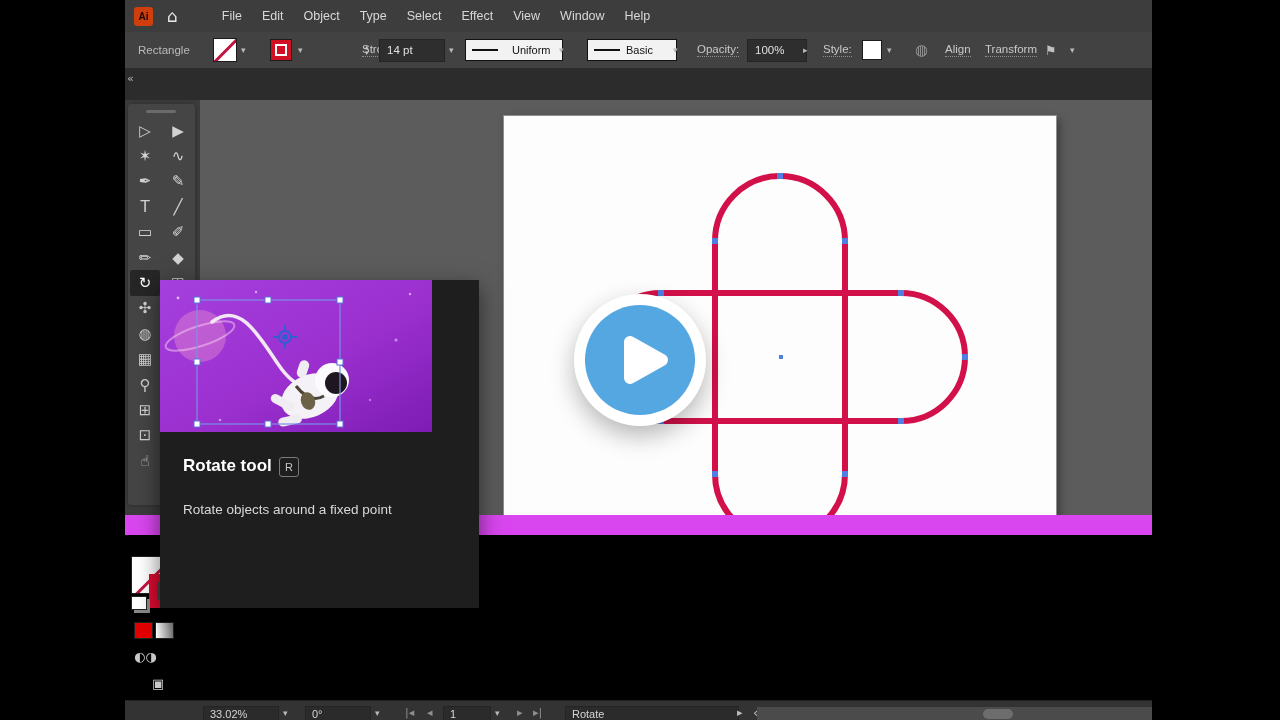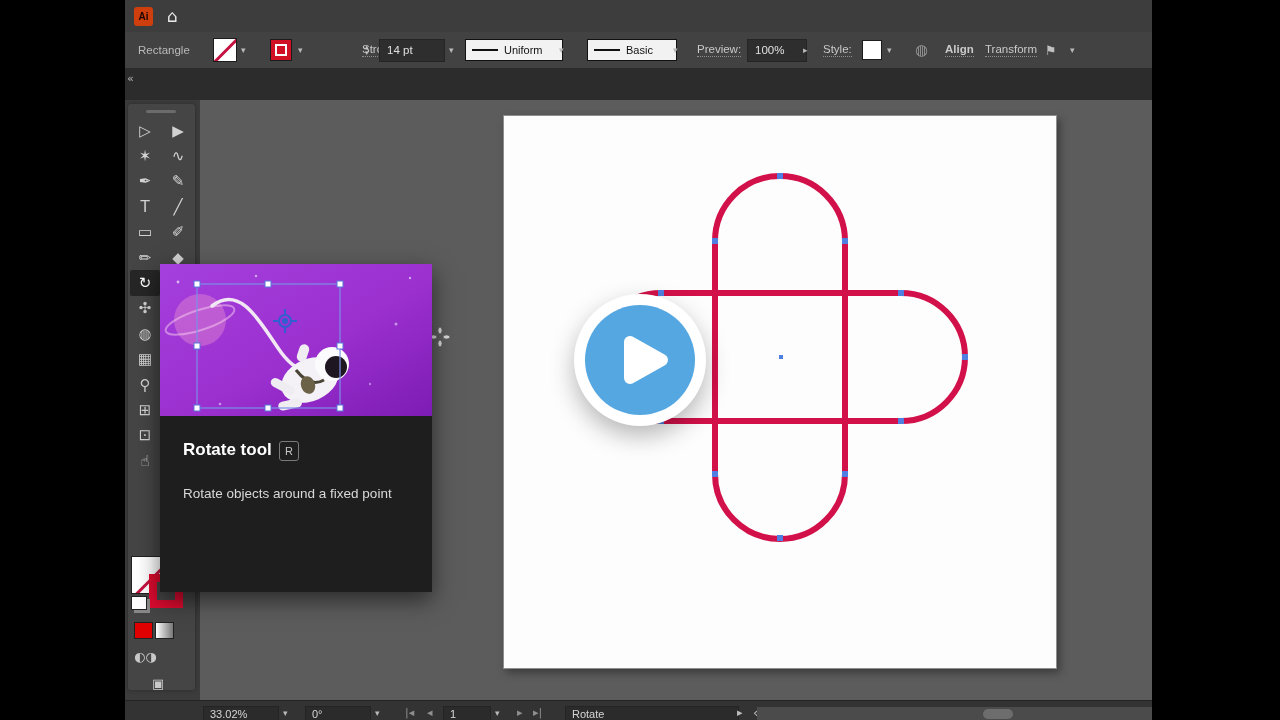--- a/index.html
+++ b/index.html
@@ -1,21 +1,21 @@
 <!DOCTYPE html>
 <html><head>
 <meta charset="utf-8">
 <style>
   html,body{margin:0;padding:0;background:#000;}
   #stage{position:relative;width:1280px;height:720px;background:#000;overflow:hidden;
          font-family:"Liberation Sans","DejaVu Sans",sans-serif;-webkit-font-smoothing:antialiased;}
   .glyph{font-family:"DejaVu Sans",sans-serif;}
 
   
-  #app{position:absolute;left:125px;top:0;width:1027px;height:720px;background:#d946ef;}
+  #app{position:absolute;left:125px;top:0;width:1027px;height:535px;background:#d946ef;}
 
   
   #menubar{position:absolute;left:0;top:0;right:0;height:32px;background:#3d3d3d;border-bottom:1px solid #343434;display:flex;align-items:center;}
   #ai-logo{width:19px;height:19px;margin-left:9px;border-radius:3px;background:#cf3f0e;color:#1d0500;
            font-size:10px;font-weight:bold;display:flex;align-items:center;justify-content:center;}
   #home-btn{margin-left:14px;color:#e8e8e8;font-size:17px;line-height:1;}
   #menus{display:flex;margin-left:34px;}
   .menu-item{padding:0 10px;color:#d8d8d8;font-size:12.5px;line-height:32px;cursor:default;}
 
   
@@ -55,21 +55,21 @@
   #fill-swatch:after{content:"";position:absolute;left:-6px;top:16px;width:60px;height:3px;background:#c3123f;transform:rotate(-45deg);}
   #stroke-swatch{position:absolute;left:21px;top:470px;width:34px;height:34px;background:#454545;border:8px solid #dd0b2f;box-sizing:border-box;}
   #mini-defaults{position:absolute;left:3px;top:492px;width:14px;height:12px;background:#fff;border:1px solid #222;box-shadow:3px 3px 0 #888;}
   #btn-color{position:absolute;left:6px;top:518px;width:17px;height:15px;background:#e00000;border:1px solid #222;}
   #btn-gradient{position:absolute;left:27px;top:518px;width:17px;height:15px;background:linear-gradient(90deg,#fff,#777);border:1px solid #222;}
   #draw-modes{position:absolute;left:6px;top:545px;color:#c9c9c9;font-size:13px;}
   #mask-btn{position:absolute;left:24px;top:572px;color:#c9c9c9;font-size:13px;}
   #more-tools{position:absolute;left:18px;top:608px;color:#cfcfcf;font-size:9px;letter-spacing:2px;}
 
   
-  #tooltip{position:absolute;left:35px;top:264px;width:272px;height:328px;background:#1e1e1e;box-shadow:0 8px 22px rgba(0,0,0,.55);z-index:30;}
+  #tooltip{position:absolute;left:35px;top:280px;width:319px;height:328px;background:#1e1e1e;box-shadow:0 8px 22px rgba(0,0,0,.55);z-index:30;}
   #tip-media{position:absolute;left:0;top:0;width:272px;height:152px;overflow:hidden;}
   #tip-title{position:absolute;left:23px;top:176px;color:#fff;font-size:17px;font-weight:bold;}
   #tip-key{position:absolute;left:119px;top:177px;width:18px;height:18px;border:1px solid #7a7a7a;border-radius:3px;color:#c7c7c7;font-size:11px;display:flex;align-items:center;justify-content:center;}
   #tip-desc{position:absolute;left:23px;top:222px;width:230px;color:#d9d9d9;font-size:13.5px;}
   #tip-btn{position:absolute;left:140px;top:266px;width:104px;height:32px;border:2px solid #f2f2f2;border-radius:18px;
            color:#fff;font-size:14px;font-weight:bold;display:flex;align-items:center;justify-content:center;background:transparent;}
 
   
   #play-btn{position:absolute;left:574px;top:294px;width:132px;height:132px;border-radius:50%;background:#fff;
             box-shadow:0 10px 24px rgba(0,0,0,.28);z-index:20;display:flex;align-items:center;justify-content:center;}
@@ -87,20 +87,31 @@
 </style>
 </head>
 <body>
 
 <div id="stage">
   <div id="app">
 
     <div id="menubar">
       <div id="ai-logo">Ai</div>
       <div id="home-btn" class="glyph">⌂</div>
+      <div id="menus">
+        <span class="menu-item">File</span>
+        <span class="menu-item">Edit</span>
+        <span class="menu-item">Object</span>
+        <span class="menu-item">Type</span>
+        <span class="menu-item">Select</span>
+        <span class="menu-item">Effect</span>
+        <span class="menu-item">View</span>
+        <span class="menu-item">Window</span>
+        <span class="menu-item">Help</span>
+      </div>
     </div>
 
     <div id="controlbar">
       <div class="cb" style="left:13px;color:#b9b9b9;text-align:center;">Rectangle</div>
 
       <div class="cb" style="left:88px;">
         <div style="position:relative;width:22px;height:22px;background:#fff;border:1px solid #1c1c1c;overflow:hidden;">
           <div style="position:absolute;left:-5px;top:9px;width:36px;height:3px;background:#c3123f;transform:rotate(-45deg);"></div>
         </div>
       </div>
@@ -119,54 +130,54 @@
       <div class="cb glyph" style="left:240px;flex-direction:column;justify-content:center;font-size:7px;color:#c5c5c5;line-height:6px;">
         <span>▴</span>
         <span>▾</span>
       </div>
       <div class="cb" style="left:254px;">
           <div class="darkbox" style="width:50px;">14 pt</div>
         </div>
       <div class="cb chev glyph" style="left:324px;">▾</div>
 
       <div class="cb" style="left:340px;">
-        <div class="whitectl" style="width:84px;">
+        <div class="whitectl" style="width:84px;gap:8px;">
             <span class="ctl-line"></span>
             <span>Uniform</span>
           </div>
       </div>
       <div class="cb chev glyph" style="left:434px;">▾</div>
 
       <div class="cb" style="left:462px;">
         <div class="whitectl" style="width:76px;">
             <span class="ctl-line"></span>
             <span>Basic</span>
           </div>
       </div>
       <div class="cb chev glyph" style="left:548px;">▾</div>
 
       <div class="cb" style="left:572px;">
-          <span class="u">Preview:</span>
+          <span class="u">Opacity:</span>
         </div>
       <div class="cb" style="left:622px;">
           <div class="darkbox" style="width:44px;">100%</div>
         </div>
       <div class="cb chev glyph" style="left:678px;">▸</div>
 
       <div class="cb" style="left:698px;">
           <span class="u">Style:</span>
         </div>
       <div class="cb" style="left:737px;">
           <div style="width:18px;height:18px;background:#fff;border:1px solid #1c1c1c;"></div>
         </div>
       <div class="cb chev glyph" style="left:762px;">▾</div>
 
       <div class="cb glyph" style="left:790px;font-size:15px;color:#9a9a9a;">◍</div>
 
-      <div class="cb" style="left:820px;font-weight:bold;">
+      <div class="cb" style="left:820px;">
           <span class="u">Align</span>
         </div>
       <div class="cb" style="left:860px;justify-content:center;">
           <span class="u">Transform</span>
         </div>
       <div class="cb glyph" style="left:920px;font-size:13px;color:#c0c0c0;">⚑</div>
       <div class="cb chev glyph" style="left:945px;">▾</div>
     </div>
 
     <div id="tabbar">

